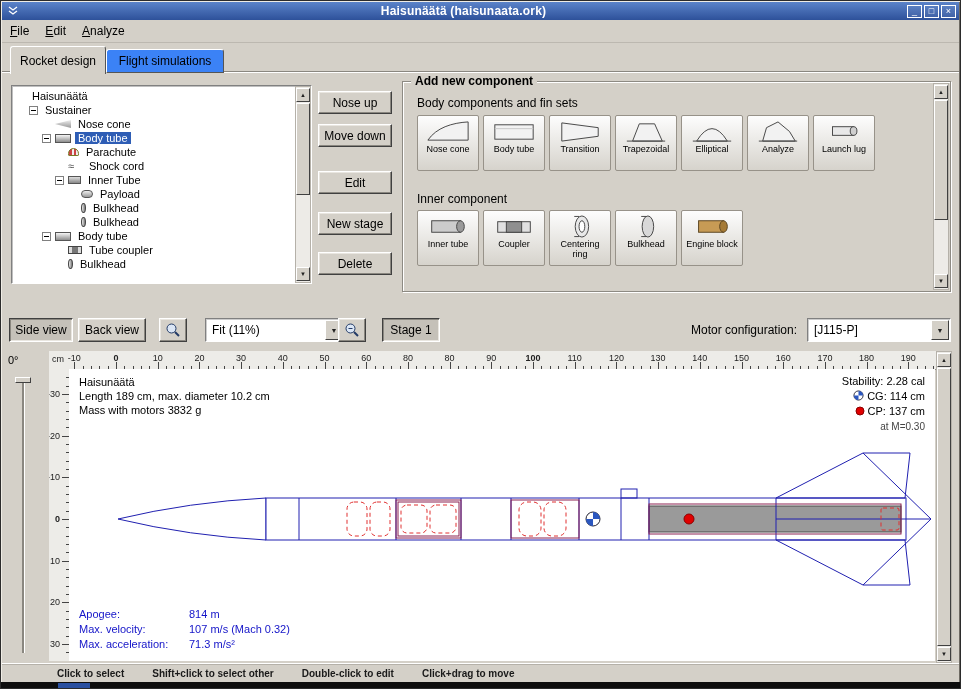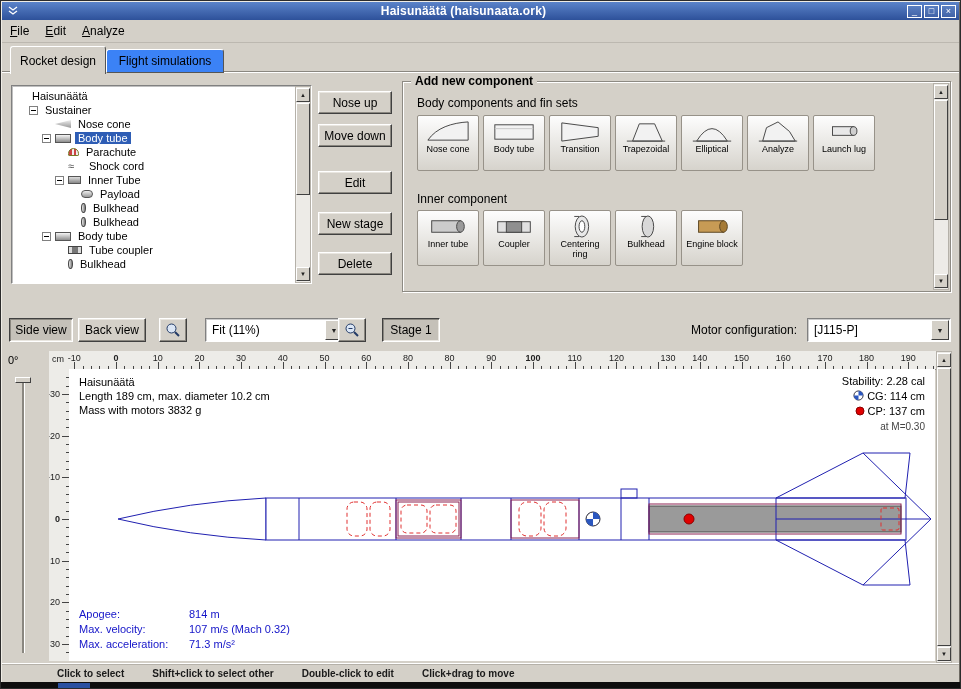--- a/index.html
+++ b/index.html
@@ -468,21 +468,21 @@
       <span class="lab-h" style="left: 180.1px;">30</span>
       <span class="lab-h" style="left: 221.8px;">40</span>
       <span class="lab-h" style="left: 263.5px;">50</span>
       <span class="lab-h" style="left: 305.2px;">60</span>
       <span class="lab-h" style="left: 346.9px;">80</span>
       <span class="lab-h" style="left: 388.6px;">80</span>
       <span class="lab-h" style="left: 430.3px;">90</span>
       <span class="lab-h major" style="left: 472px;">100</span>
       <span class="lab-h" style="left: 513.7px;">110</span>
       <span class="lab-h" style="left: 555.4px;">120</span>
-      <span class="lab-h" style="left: 597.1px; margin-left: 10px;">130</span>
+      <span class="lab-h" style="left: 597.1px;">130</span>
       <span class="lab-h" style="left: 638.8px;">140</span>
       <span class="lab-h" style="left: 680.5px;">150</span>
       <span class="lab-h" style="left: 722.2px;">160</span>
       <span class="lab-h" style="left: 763.9px;">170</span>
       <span class="lab-h" style="left: 805.6px;">180</span>
       <span class="lab-h" style="left: 847.3px;">190</span>
     </div>
   <div class="v-ruler" id="vruler" style="left:48px;top:368px;width:20px;height:292px">
       <i class="tick-v minor" style="top: 8.22px;"></i>
       <i class="tick-v minor" style="top: 16.56px;"></i>

